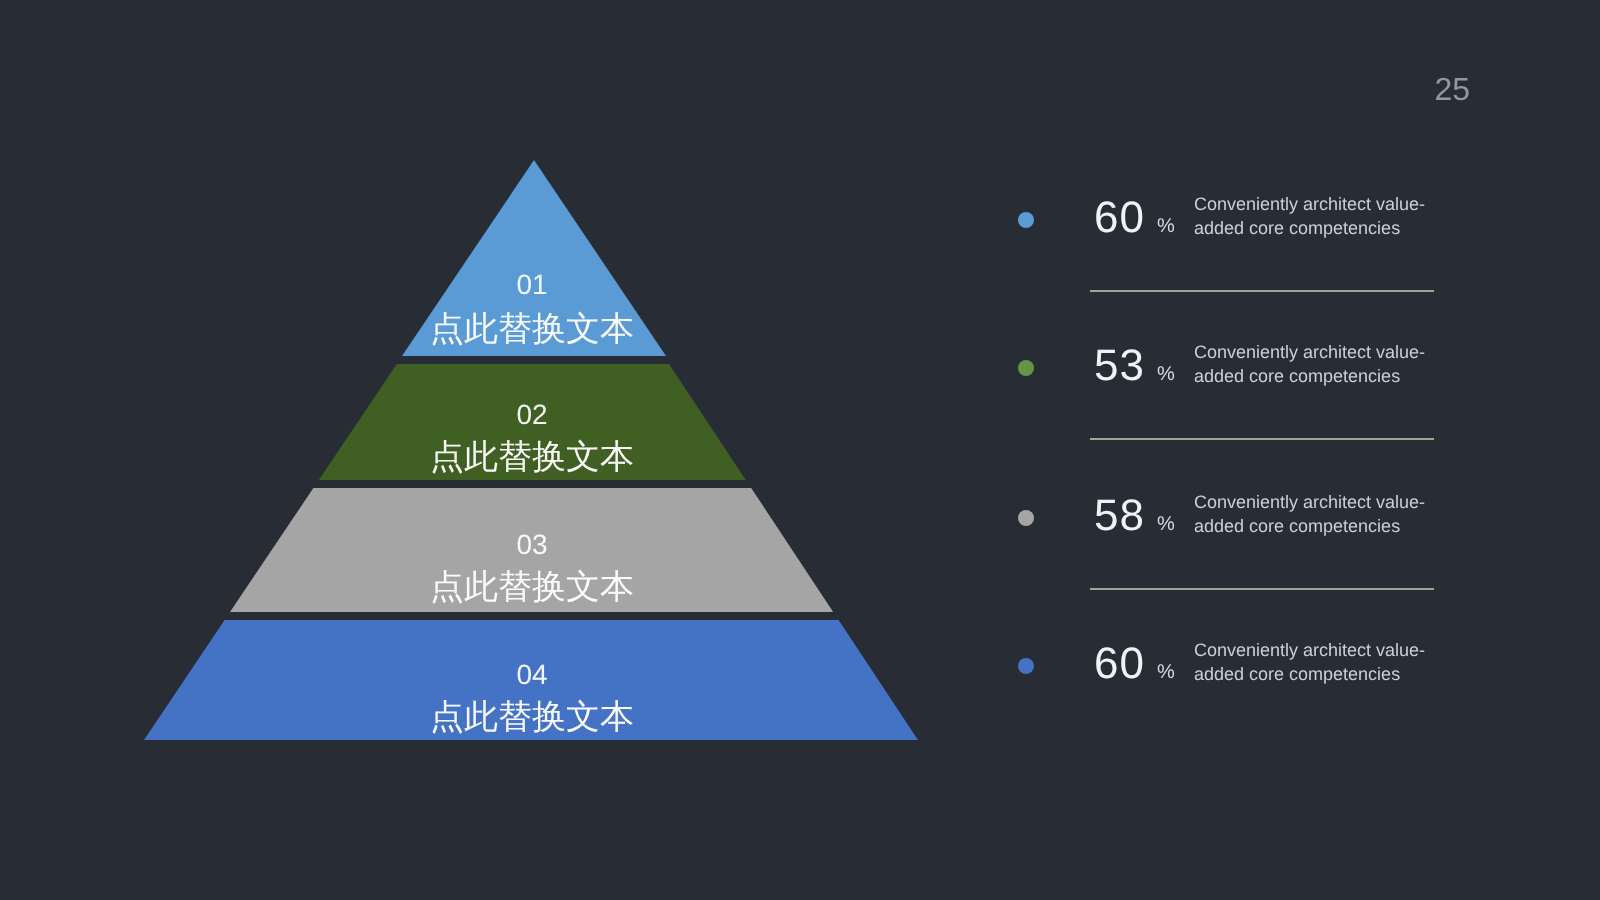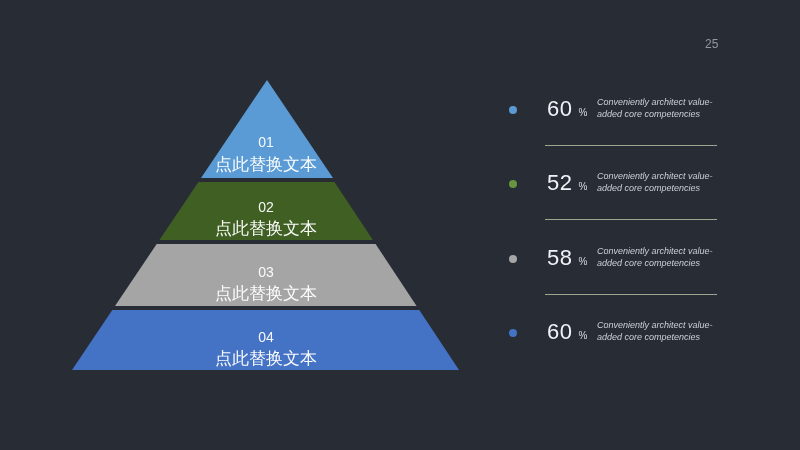--- a/index.html
+++ b/index.html
@@ -3,21 +3,21 @@
 <meta charset="utf-8">
 <style>
   html,body { margin:0; padding:0; background:#14161c; }
   .slide {
     position:relative; width:800px; height:450px; overflow:hidden;
     background:#282C35;
     font-family:"Liberation Sans", sans-serif;
   }
   .page-number {
     position:absolute; left:705px; top:37px; width:30px;
-    font-size:12px; color:#9298A1; text-align:left;
+    font-size:16px; color:#9298A1; text-align:right;
   }
   .pyramid-svg { position:absolute; left:0; top:0; }
   .pyr-number {
     fill:#FFFFFF; font-size:14px; text-anchor:middle;
     font-family:"Liberation Sans", sans-serif; opacity:.95;
   }
   .pyr-label {
     fill:#FFFFFF; font-size:17px; text-anchor:middle;
     font-family:"Liberation Sans", sans-serif; opacity:.97;
   }
@@ -31,21 +31,21 @@
     border-radius:50%; background:#888;
   }
   .value-wrap {
     position:absolute; left:47px; top:11px;
     display:flex; align-items:baseline; gap:6px;
   }
   .value { font-size:22px; color:#F0F3F6; letter-spacing:.5px; }
   .pct { font-size:10px; color:#D6DAE0; }
   .desc {
     position:absolute; left:97px; top:11px; width:150px;
-    font-size:9px; line-height:12px; color:#CBD0D7;font-style:italic;
+    font-size:9px; line-height:12px; color:#CBD0D7;
   }
   .divider {
     position:absolute; left:45px; top:60px; width:172px; height:1px;
     background:#AFBEA0; opacity:.85;
   }
 </style>
 </head>
 <body>
 
 <div class="slide">
@@ -80,21 +80,21 @@
     <div class="desc">
       <div>Conveniently architect value-</div>
       <div>added core competencies</div>
     </div>
     <div class="divider"></div>
   </div>
 
   <div class="stat-row r1">
     <span class="dot" style="background: rgb(102, 149, 63);"></span>
     <div class="value-wrap">
-      <span class="value">52</span>
+      <span class="value">53</span>
       <span class="pct">%</span>
     </div>
     <div class="desc">
       <div>Conveniently architect value-</div>
       <div>added core competencies</div>
     </div>
     <div class="divider"></div>
   </div>
 
   <div class="stat-row r2">

